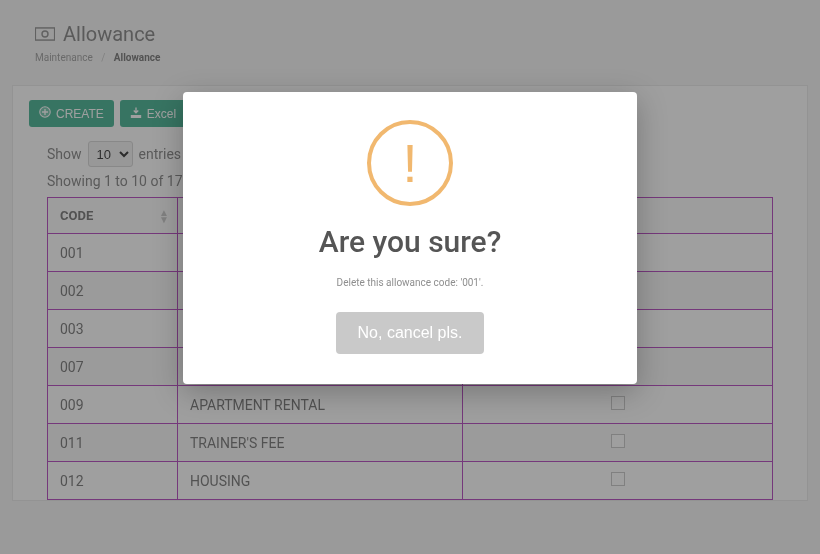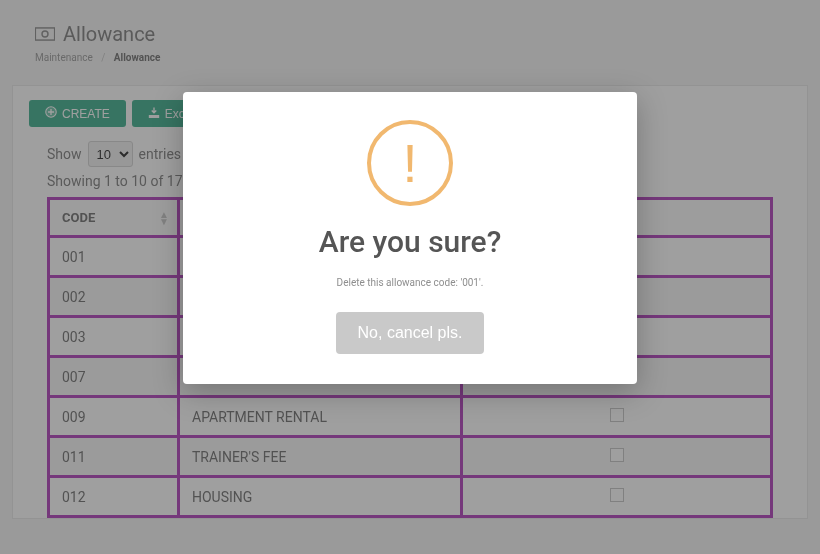--- a/index.html
+++ b/index.html
@@ -8,28 +8,28 @@
   
   .hdr { padding: 22px 22px 6px 35px; }
   .hdr-title { display: flex; align-items: center; gap: 8px; font-size: 20px; font-weight: 400; color: #666; }
   .hdr-title .ti { color: #666; }
   .breadcrumb { margin-top: 6px; font-size: 10px; color: #888; }
   .breadcrumb .sep { margin: 0 6px; color: #bbb; }
   .breadcrumb .cur { color: #555; font-weight: 700; }
   
   .panel { margin: 16px 12px 0 12px; background: #fff; border: 1px solid #e5e5e5; }
   .toolbar { padding: 14px 16px 0 16px; display: flex; gap: 6px; }
-  .btn { border: none; border-radius: 3px; font-size: 12px; color: #fff; padding: 6px 16px; display: inline-flex; align-items: center; gap: 5px; cursor: pointer; }
+  .btn { border: none; border-radius: 3px; font-size: 12px; color: #fff; padding: 6px 10px; display: inline-flex; align-items: center; gap: 5px; cursor: pointer; }
   .btn-green { background: #1aa179; }
   .controls { padding: 14px 34px 6px 34px; display: flex; align-items: center; gap: 6px; color: #666; }
   .controls select { border: 1px solid #ccc; border-radius: 3px; height: 26px; padding: 2px 4px; font-size: 13px; }
   .info { padding: 0 34px 8px 34px; color: #666; }
   .tbl-wrap { padding: 0 34px; }
   table { border-collapse: collapse; width: 100%; table-layout: fixed; }
-  th, td { border: 3px solid #a21caf; padding: 10px 12px; text-align: left; font-weight: 400; color: #555; vertical-align: middle; }
+  th, td { border: 1px solid #a21caf; padding: 10px 12px; text-align: left; font-weight: 400; color: #555; vertical-align: middle; }
   th { background: #fafafa; font-weight: 700; color: #555; position: relative; font-size: 13px; }
   th.code { width: 130px; }
   th.desc { width: auto; }
   th.thir { width: 310px; }
   .sort-icons { position: absolute; right: 8px; top: 50%; transform: translateY(-50%); font-size: 10px; color: #bbb; line-height: 7px; }
   tr:nth-child(even) td { background: #f7f7f7; }
   td.center { text-align: center; }
   .chk { width: 14px; height: 14px; border: 1px solid #bbb; background: #fff; display: inline-block; }
   
   .overlay { position: absolute; inset: 0; background: rgba(80,80,80,0.55); display: flex; align-items: flex-start; justify-content: center; }

